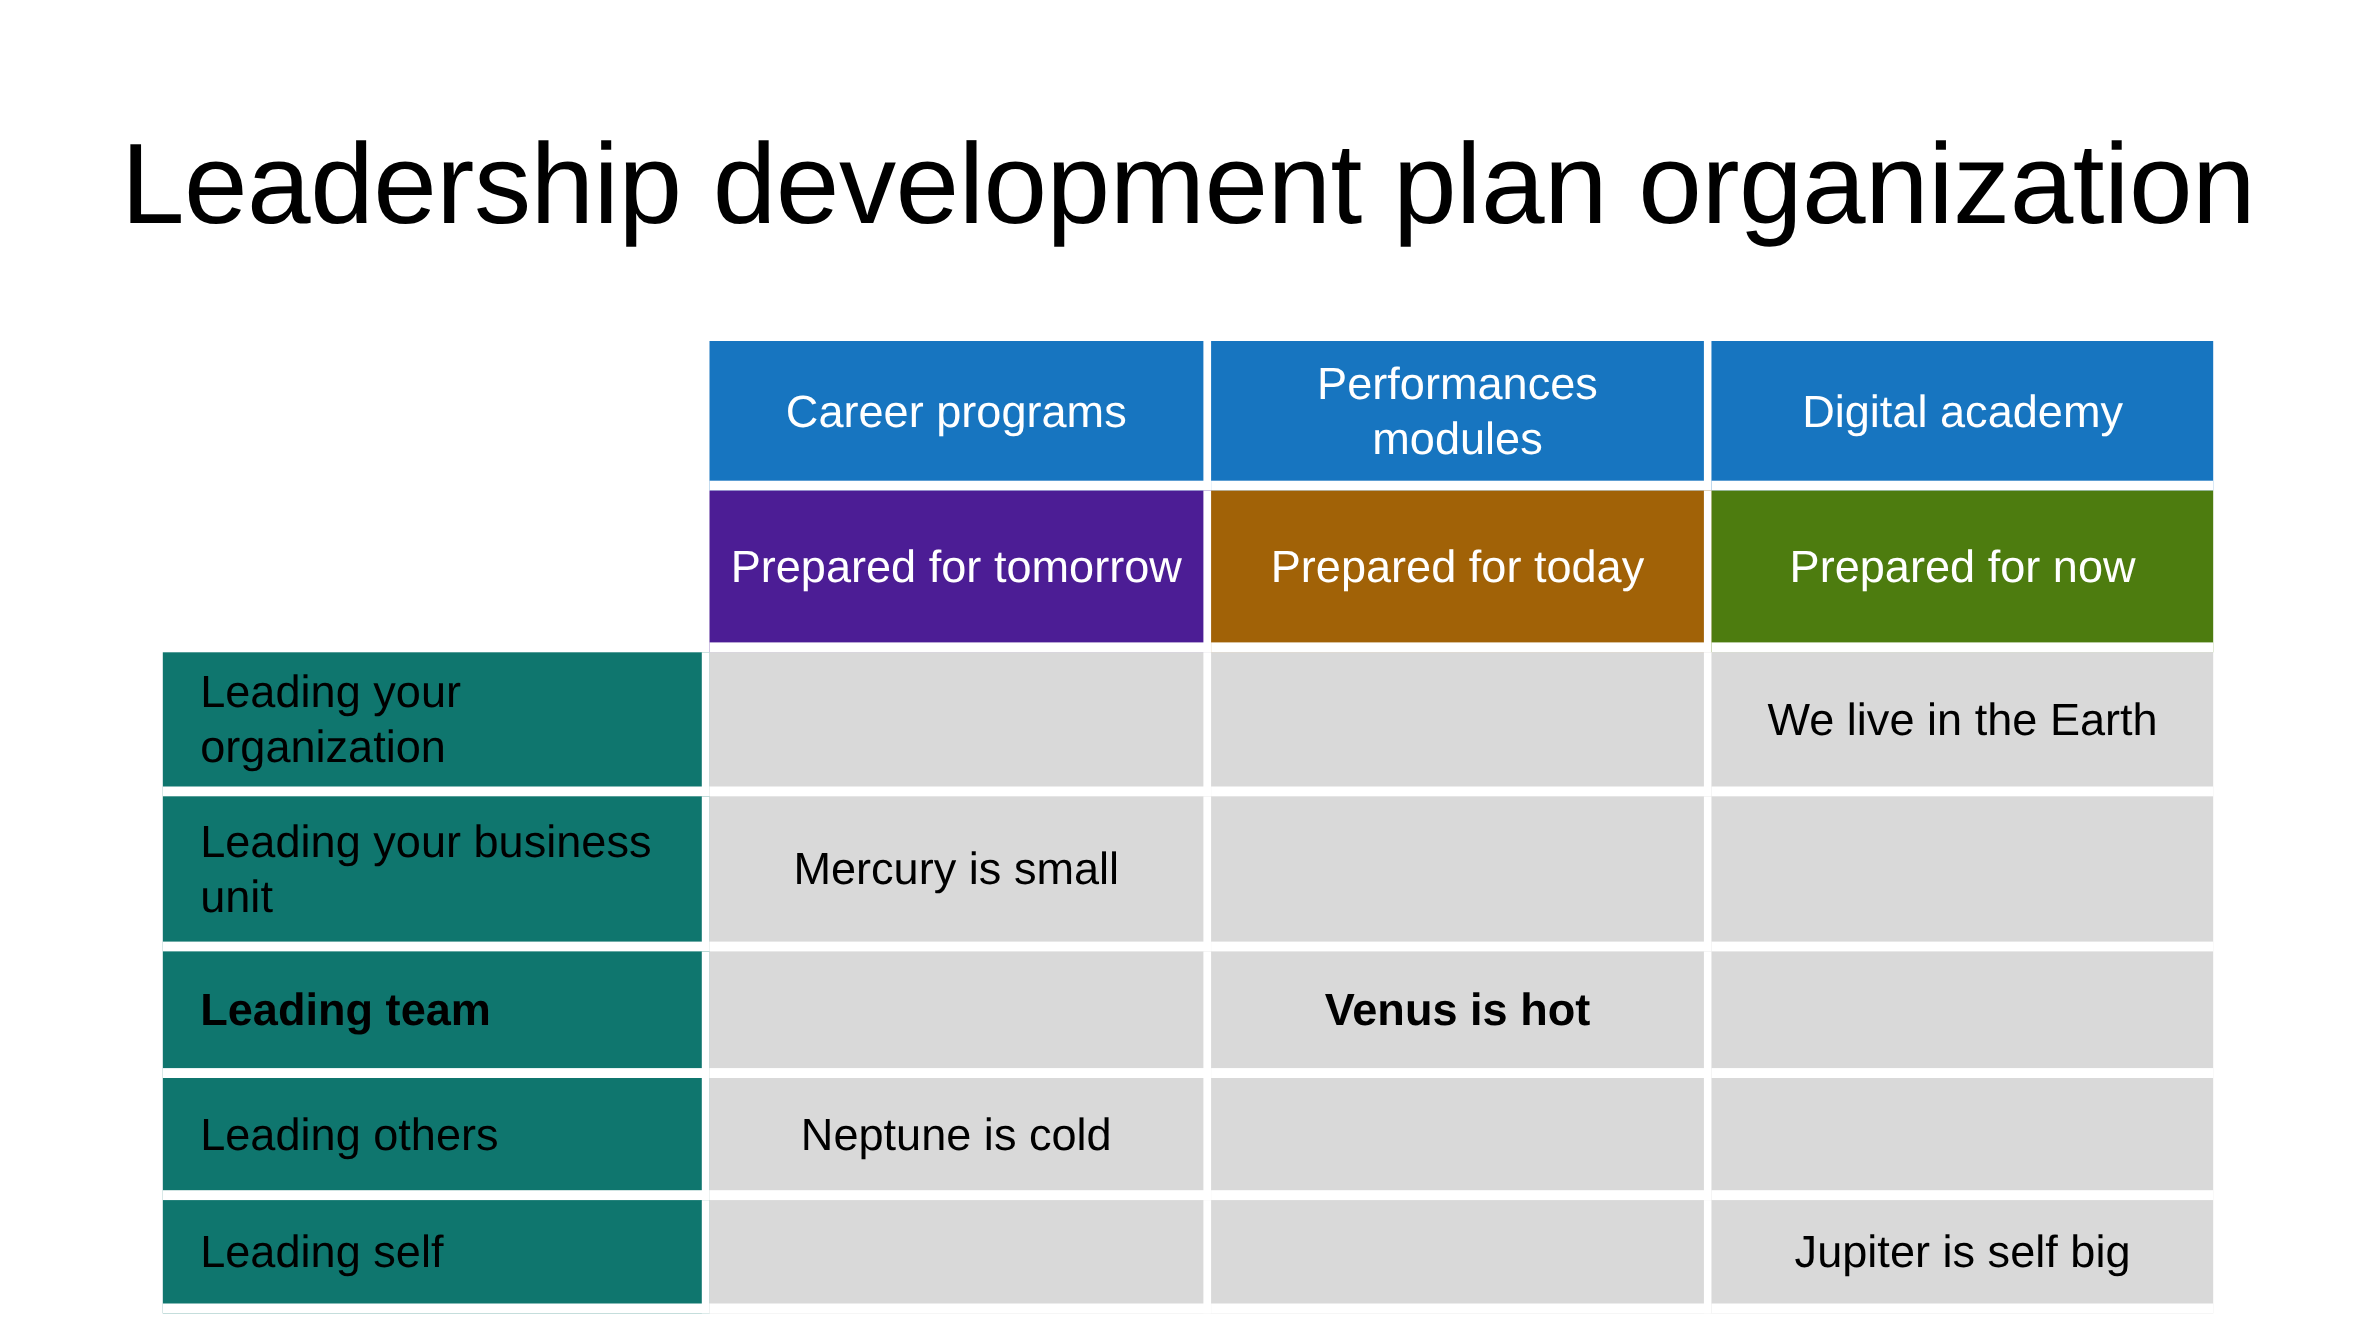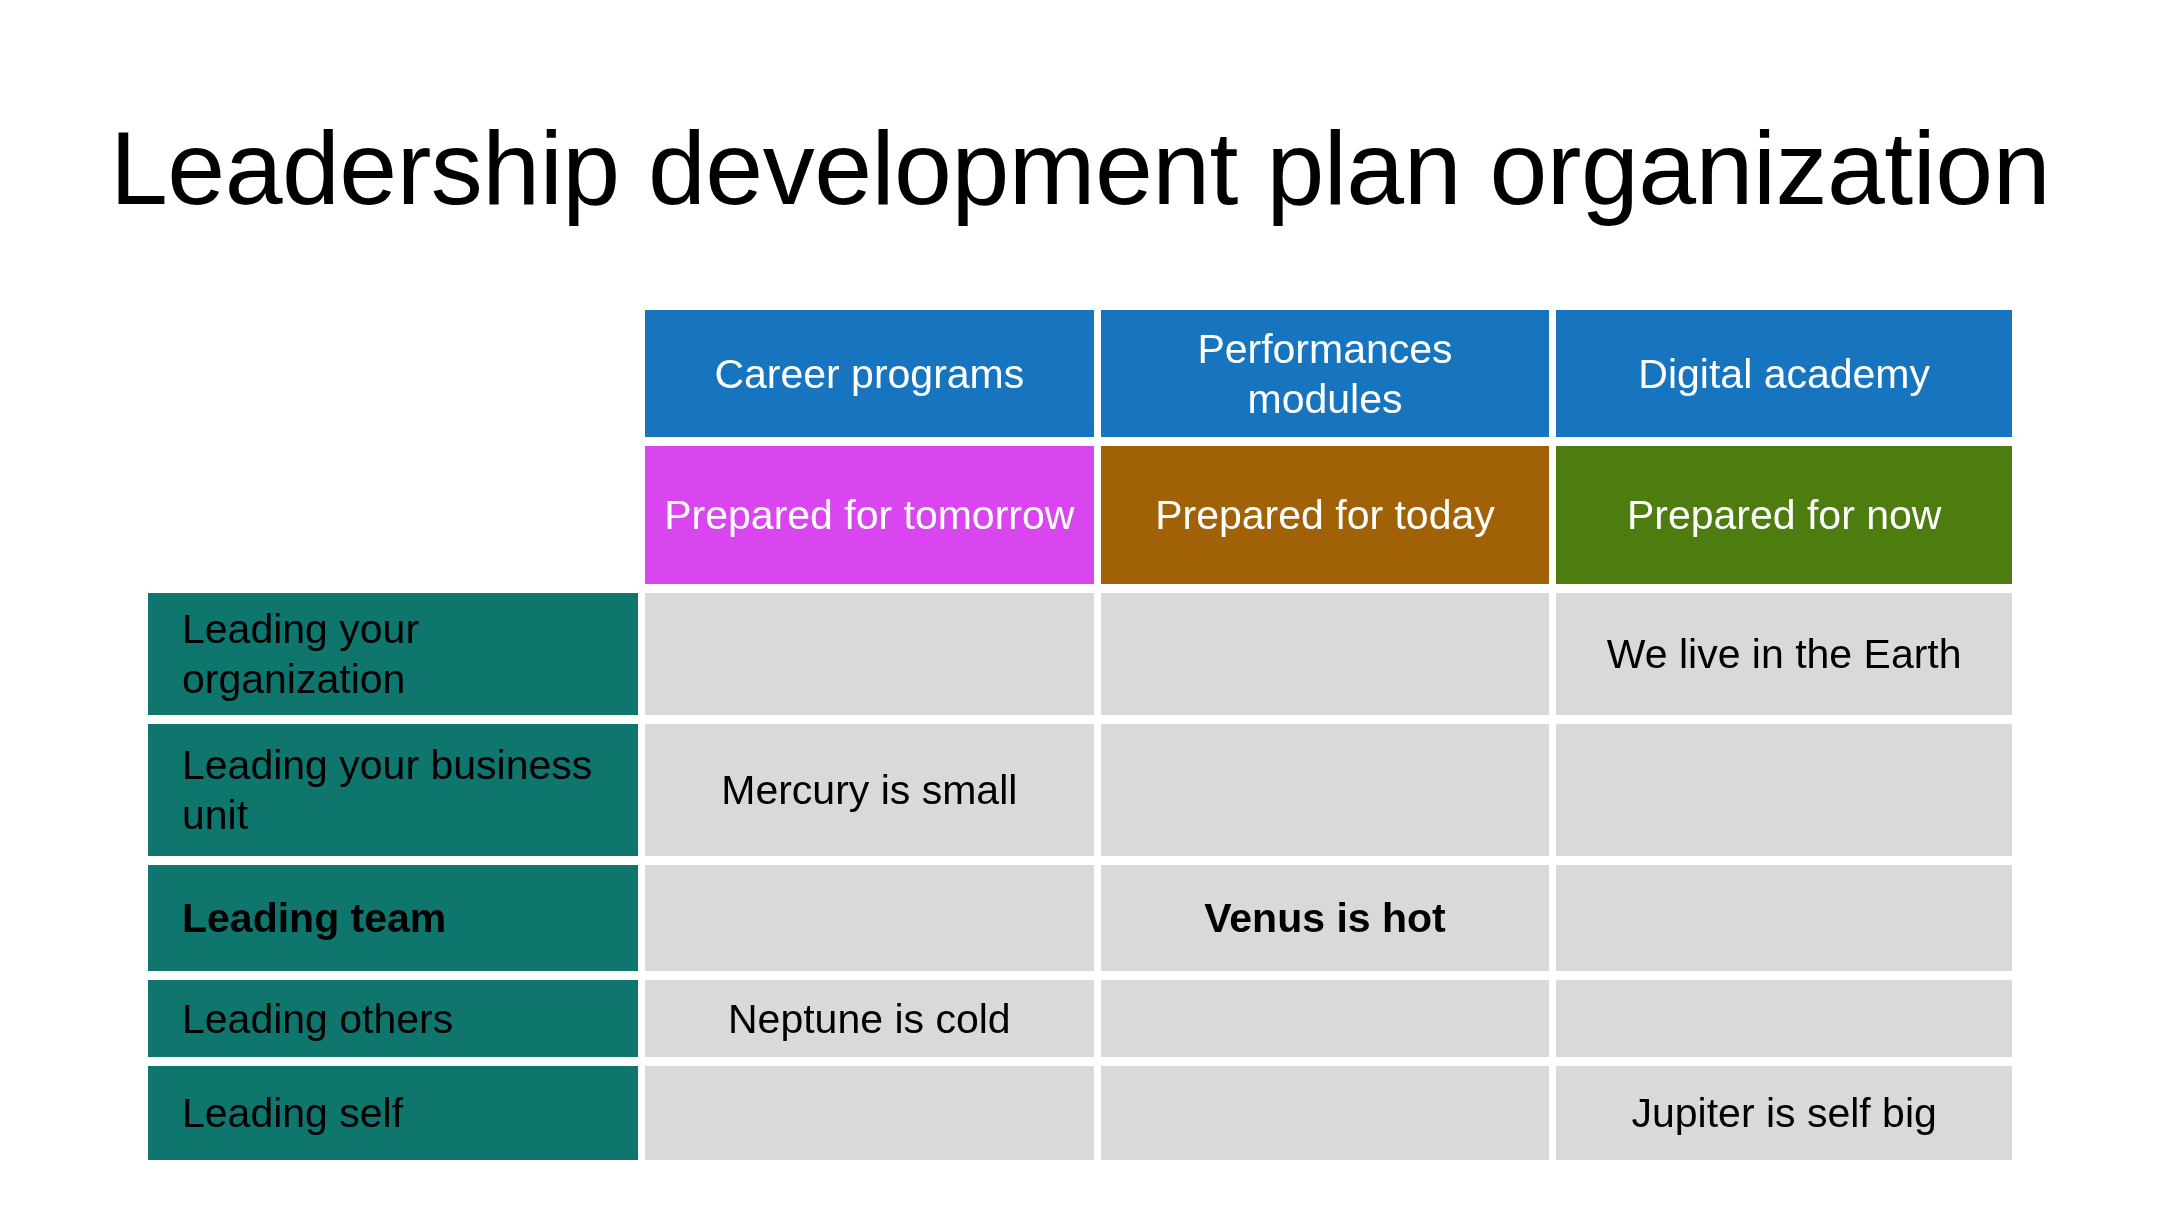--- a/index.html
+++ b/index.html
@@ -75,21 +75,21 @@
     line-height: 50px;
     font-weight: 400;
     text-align: center;
     vertical-align: middle;
     border-right: 7px solid #ffffff;
     border-bottom: 9px solid #ffffff;
     padding: 4px 14px;
   }
   .hdr-sub.last { border-right: none; }
 
-  .hdr-sub.tone-magenta { background: #d946ef; }
+  .hdr-sub.tone-magenta { background: #4c1d95; }
   .hdr-sub.tone-purple  { background: #a16207; }
   .hdr-sub.tone-teal    { background: #4d7c0f; }
 
   .row-label {
     background: #0f766e;
     color: #000000;
     font-size: 41px;
     line-height: 50px;
     font-weight: 400;
     text-align: left;
@@ -109,21 +109,21 @@
     vertical-align: middle;
     padding: 6px 14px;
     border-right: 7px solid #ffffff;
     border-bottom: 9px solid #ffffff;
   }
   .data-cell.last { border-right: none; margin-left: 21px; }
 
   tr.body-row.r1 .row-label, tr.body-row.r1 .data-cell { height: 131px; }
   tr.body-row.r2 .row-label, tr.body-row.r2 .data-cell { height: 141px; }
   tr.body-row.r3 .row-label, tr.body-row.r3 .data-cell { height: 115px; font-weight: bold; }
-  tr.body-row.r4 .row-label, tr.body-row.r4 .data-cell { height: 86px; }
+  tr.body-row.r4 .row-label, tr.body-row.r4 .data-cell { height: 111px; }
   tr.body-row.r5 .row-label, tr.body-row.r5 .data-cell { height: 103px; }
 </style>
 </head>
 <body>
 
 <div id="slide">
 
   <div id="slide-title">Leadership development plan organization</div>
 
   <table id="infographic-table">

